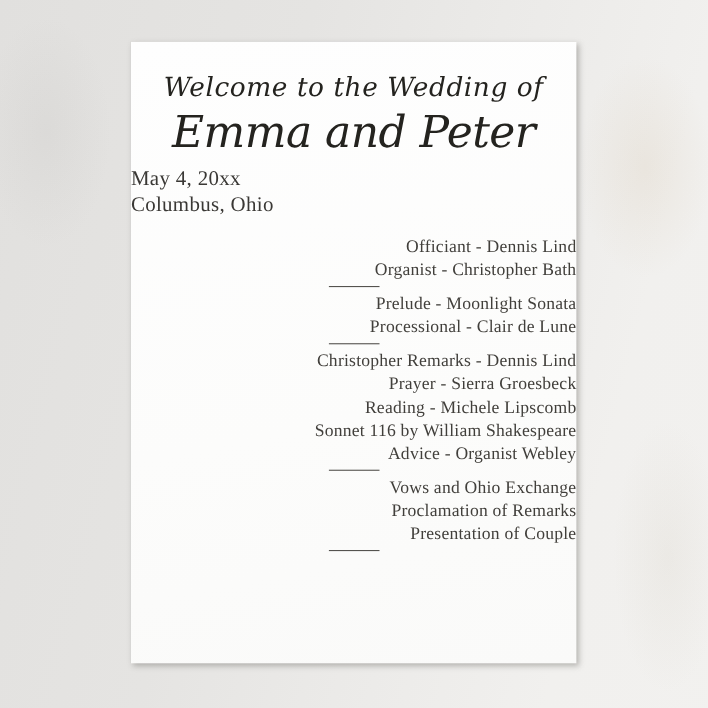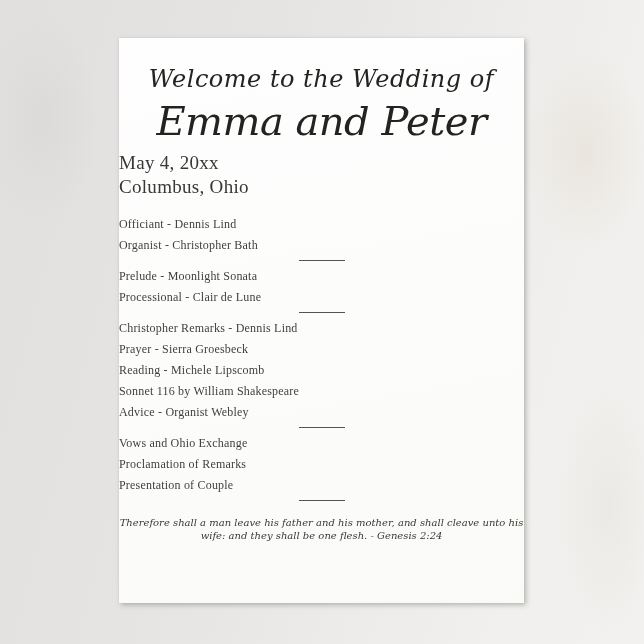--- a/index.html
+++ b/index.html
@@ -62,22 +62,22 @@
   .when-where {
     margin-top: 10px;
     text-align: left;
     font-size: 19px;
     line-height: 24px;
     color: #3a3835;
     letter-spacing: 0.3px;
   }
   .program {
     margin-top: 15px;
-    text-align: left;
-    font-size: 12px;
+    text-align: right;
+    font-size: 16px;
     line-height: 21px;
     color: #413f3b;
     letter-spacing: 0.2px;
   }
   .rule {
     width: 46px;
     height: 0;
     border-top: 1.5px solid #55534f;
     margin: 4px auto 5px auto;
   }
@@ -136,19 +136,15 @@
       <div>
         <div>Vows and Ohio Exchange</div>
         <div>Proclamation of Remarks</div>
         <div>Presentation of Couple</div>
       </div>
       <div class="rule"></div>
 
 
     </div>
 
-    <div class="quote">
-      <div>Therefore shall a man leave his father and his mother, and shall cleave unto his</div>
-      <div>wife: and they shall be one flesh. - Genesis 2:24</div>
-    </div>
 
   </div>
 </div>
 
 </body></html>

